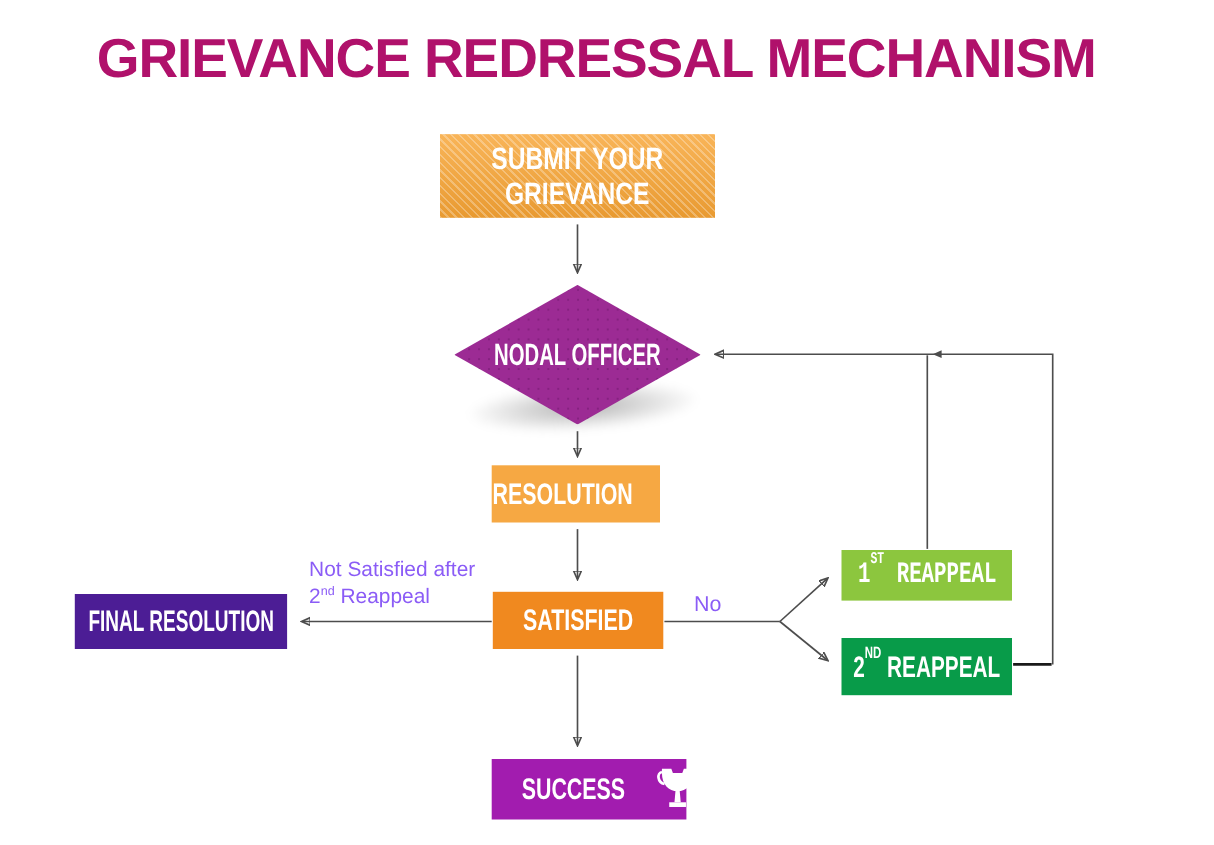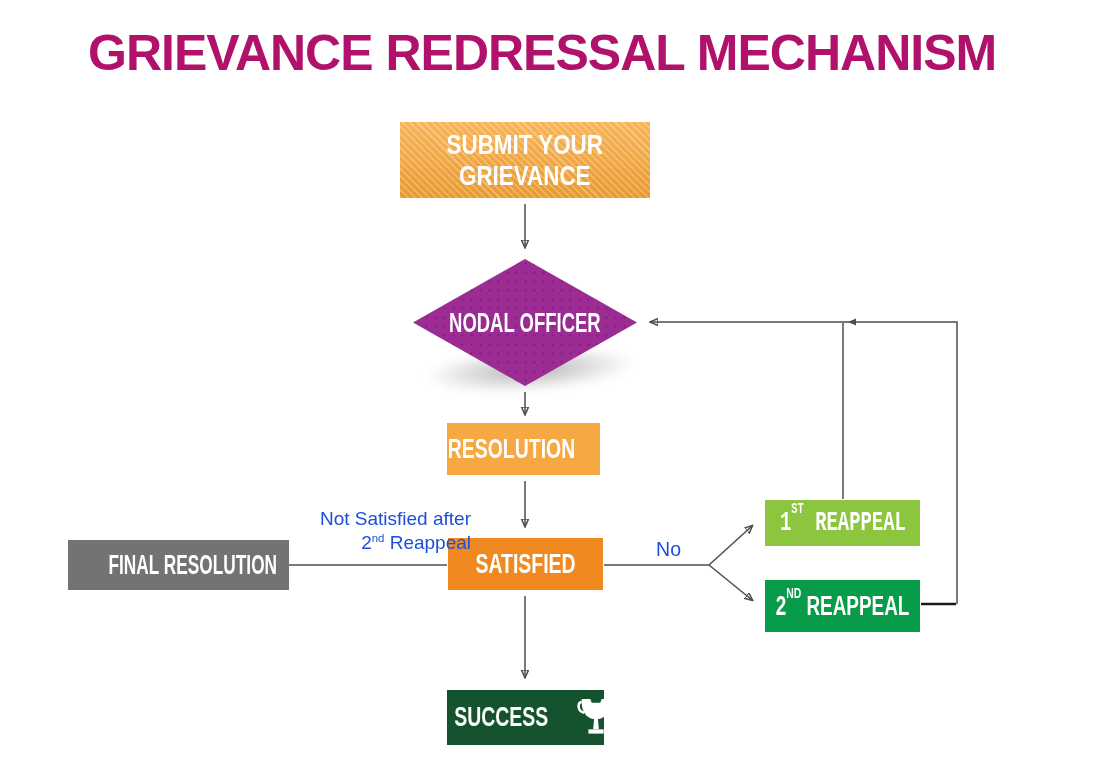--- a/index.html
+++ b/index.html
@@ -59,21 +59,21 @@
   .node-final .label{font-size:27px;transform:scaleX(0.64);}
   .node-reappeal1{left:765px;top:500px;width:155px;height:46px;font-family:Liberation Mono, monospace;}
   .node-reappeal2{left:765px;top:580px;width:155px;height:52px;}
   .node-reappeal1 .label,.node-reappeal2 .label{font-size:27px;transform:scaleX(0.70);}
   .label sup{font-size:0.55em;position:relative;top:-0.45em;line-height:0;}
   .node-success{left:447px;top:690px;width:157px;height:55px;gap:10px;}
   .node-success .label{font-size:27px;}
   .trophy{width:38px;height:42px;flex:0 0 auto;margin-top:-2px;}
 
   .edge-label{
-    position:absolute;color:#1d4ed8;font-size:19px;line-height:1.28;text-align:right;
+    position:absolute;color:#8b5cf6;font-size:19px;line-height:1.28;text-align:left;
   }
   .lbl-not-satisfied{left:281px;top:507px;width:190px;}
   .lbl-no{left:631px;top:537px;width:50px;font-size:19.5px;}
 </style>
 </head>
 <body>
 
 <div class="canvas">
 
   <h1 class="title" style="color: rgb(176, 17, 107);">GRIEVANCE REDRESSAL MECHANISM</h1>
@@ -111,33 +111,33 @@
   </div>
 
   <div class="box node-resolution" style="background-color: rgb(246, 168, 67);">
     <span class="label">RESOLUTION</span>
   </div>
 
   <div class="box node-satisfied" style="background-color: rgb(240, 137, 31);">
     <span class="label">SATISFIED</span>
   </div>
 
-  <div class="box node-final" style="background-color: #737373; padding-left: 28px;">
+  <div class="box node-final" style="background-color: #4c1d95;">
     <span class="label">FINAL RESOLUTION</span>
   </div>
 
   <div class="box node-reappeal1" style="background-color: rgb(140, 198, 62);">
     <span class="label"><span>1</span><sup>ST</sup><span> REAPPEAL</span></span>
   </div>
 
   <div class="box node-reappeal2" style="background-color: rgb(8, 155, 73);">
     <span class="label"><span>2</span><sup>ND</sup><span> REAPPEAL</span></span>
   </div>
 
-  <div class="box node-success" style="background-color: #14532d;">
+  <div class="box node-success" style="background-color: #a21caf; padding-left: 20px;">
     <span class="label">SUCCESS</span>
     <svg class="trophy" viewBox="0 0 40 42">
       <path d="M5,2 h9 l1.5,4 h9 l1.5,-4 h9 v4 c0,11 -6.5,17.5 -15,17.5 c-8.5,0 -15,-6.5 -15,-17.5 z" fill="#ffffff"></path>
       <path d="M5,5 C0,6 0.5,15 7.5,16.5" stroke="#ffffff" stroke-width="2.6" fill="none"></path>
       <path d="M35,5 C40,6 39.5,15 32.5,16.5" stroke="#ffffff" stroke-width="2.6" fill="none"></path>
       <path d="M18,23 L17,34 H23 L22,23 Z" fill="#ffffff"></path>
       <rect x="12" y="34" width="16" height="4.5" fill="#ffffff"></rect>
     </svg>
   </div>
 

